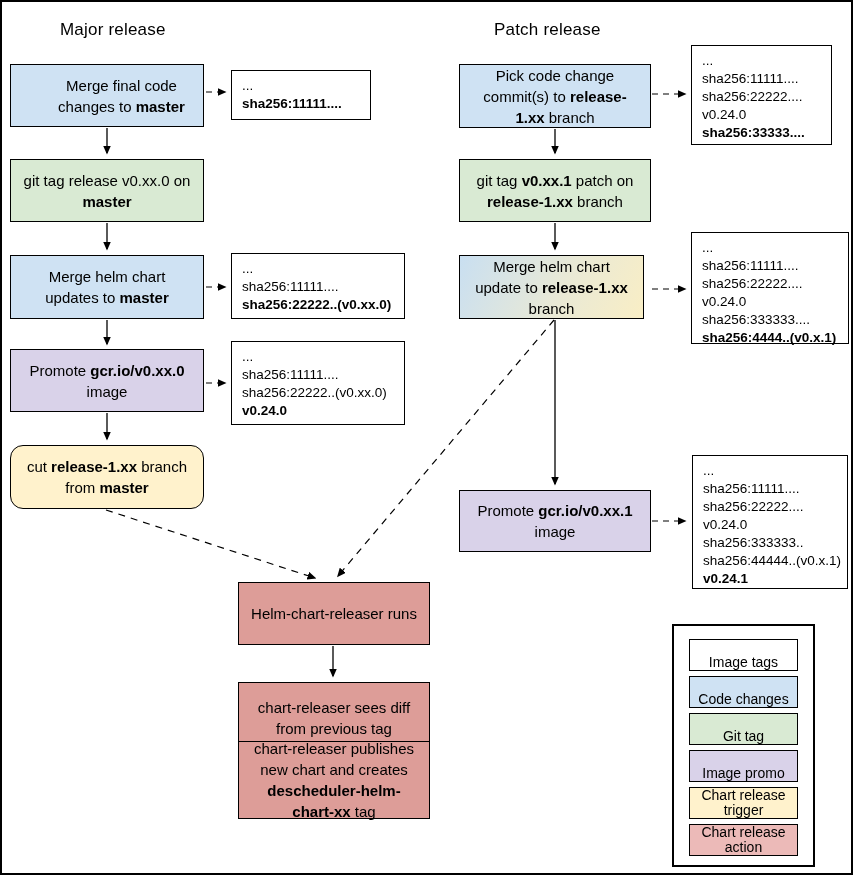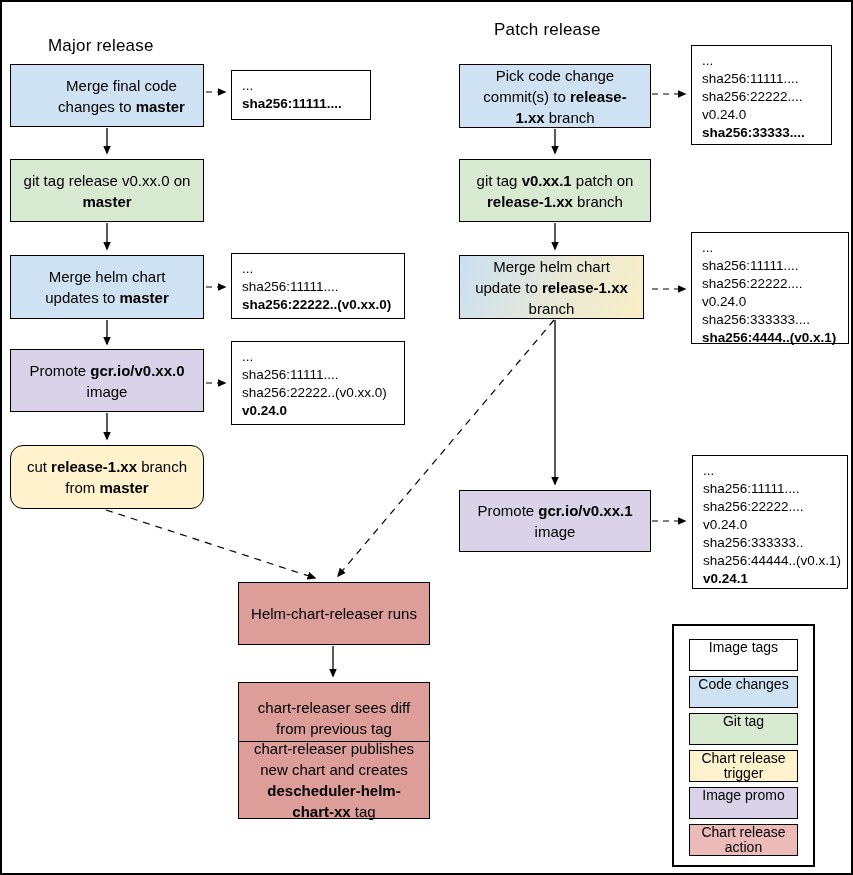--- a/index.html
+++ b/index.html
@@ -2,21 +2,21 @@
 <html style="--code-changes: #cfe2f3; --git-tag: #d9ead3; --image-promo: #d9d2e9; --chart-trigger: #fff2cc; --chart-action: #dd9d98; --chart-action-legend: #ecbab8; --note-bg: #ffffff; --line: #000000;"><head>
 <meta charset="utf-8">
 <style>
   html,body{margin:0;padding:0;background:#fff;}
   #canvas{
     position:relative;width:849px;height:871px;
     border:2px solid #000;background:#fff;overflow:hidden;
     font-family:"Liberation Sans", sans-serif;color:#000;
   }
   .diagram-title{position:absolute;font-size:17px;letter-spacing:.2px;}
-  #title-major{left:46px;top:18px;margin-top:16px;}
+  #title-major{left:58px;top:18px;}
   #title-patch{left:492px;top:18px;}
 
   .node{
     position:absolute;border:1px solid #000;box-sizing:border-box;
     display:flex;align-items:center;justify-content:center;text-align:center;
     font-size:15px;line-height:21px;padding:2px 11px;
   }
   .node b{font-weight:700;}
   .blue{background:var(--code-changes);}
   .green{background:var(--git-tag);}
@@ -56,21 +56,21 @@
 
   .arrows{position:absolute;left:0;top:0;pointer-events:none;}
 
   #legend{
     position:absolute;left:670px;top:622px;width:143px;height:243px;
     border:2.5px solid #000;box-sizing:border-box;background:#fff;
     display:flex;flex-direction:column;align-items:center;padding-top:13px;gap:5px;
   }
   .legend-item{
     width:109px;min-height:32px;border:1px solid #000;box-sizing:border-box;
-    display:flex;align-items:flex-start;justify-content:center;text-align:center;
+    display:flex;align-items:flex-end;justify-content:center;text-align:center;
     font-size:14px;line-height:15px;
   }
   .lg-white{background:var(--note-bg);}
   .lg-blue{background:var(--code-changes);}
   .lg-green{background:var(--git-tag);}
   .lg-purple{background:var(--image-promo);}
   .lg-yellow{background:var(--chart-trigger);}
   .lg-pink{background:var(--chart-action-legend);}
 </style>
 </head>
@@ -193,24 +193,24 @@
   <div id="legend">
     <div class="legend-item lg-white">
         <span>Image tags</span>
       </div>
     <div class="legend-item lg-blue">
         <span>Code changes</span>
       </div>
     <div class="legend-item lg-green">
         <span>Git tag</span>
       </div>
+    <div class="legend-item lg-purple">
+        <span>Image promo</span>
+      </div>
     <div class="legend-item lg-yellow">
         <span>Chart release trigger</span>
       </div>
-    <div class="legend-item lg-purple">
-        <span>Image promo</span>
-      </div>
     <div class="legend-item lg-pink">
         <span>Chart release action</span>
       </div>
   </div>
 
 </div>
 
 </body></html>

